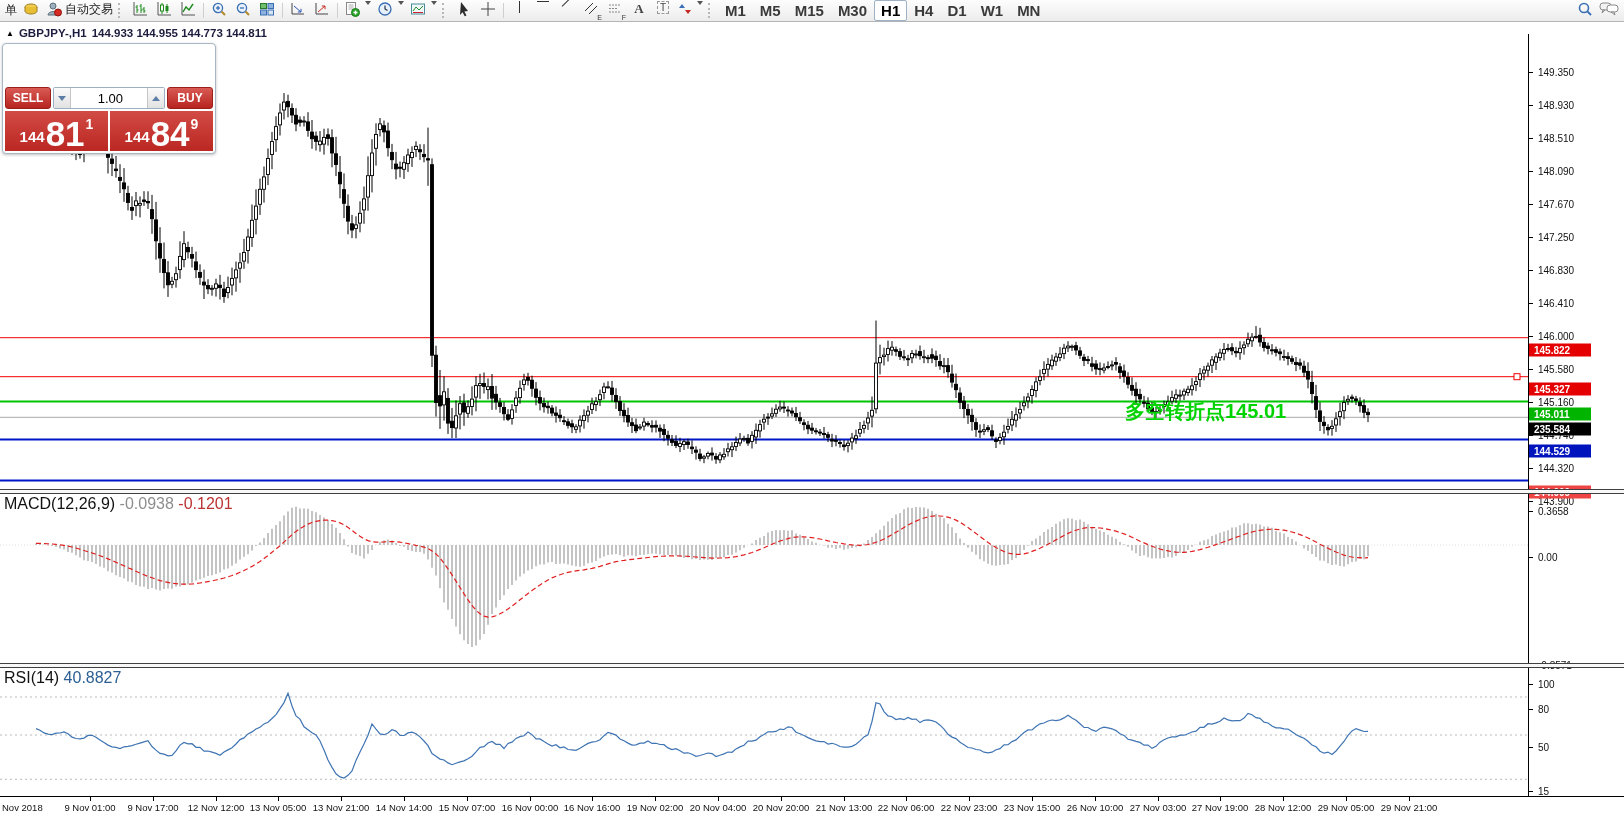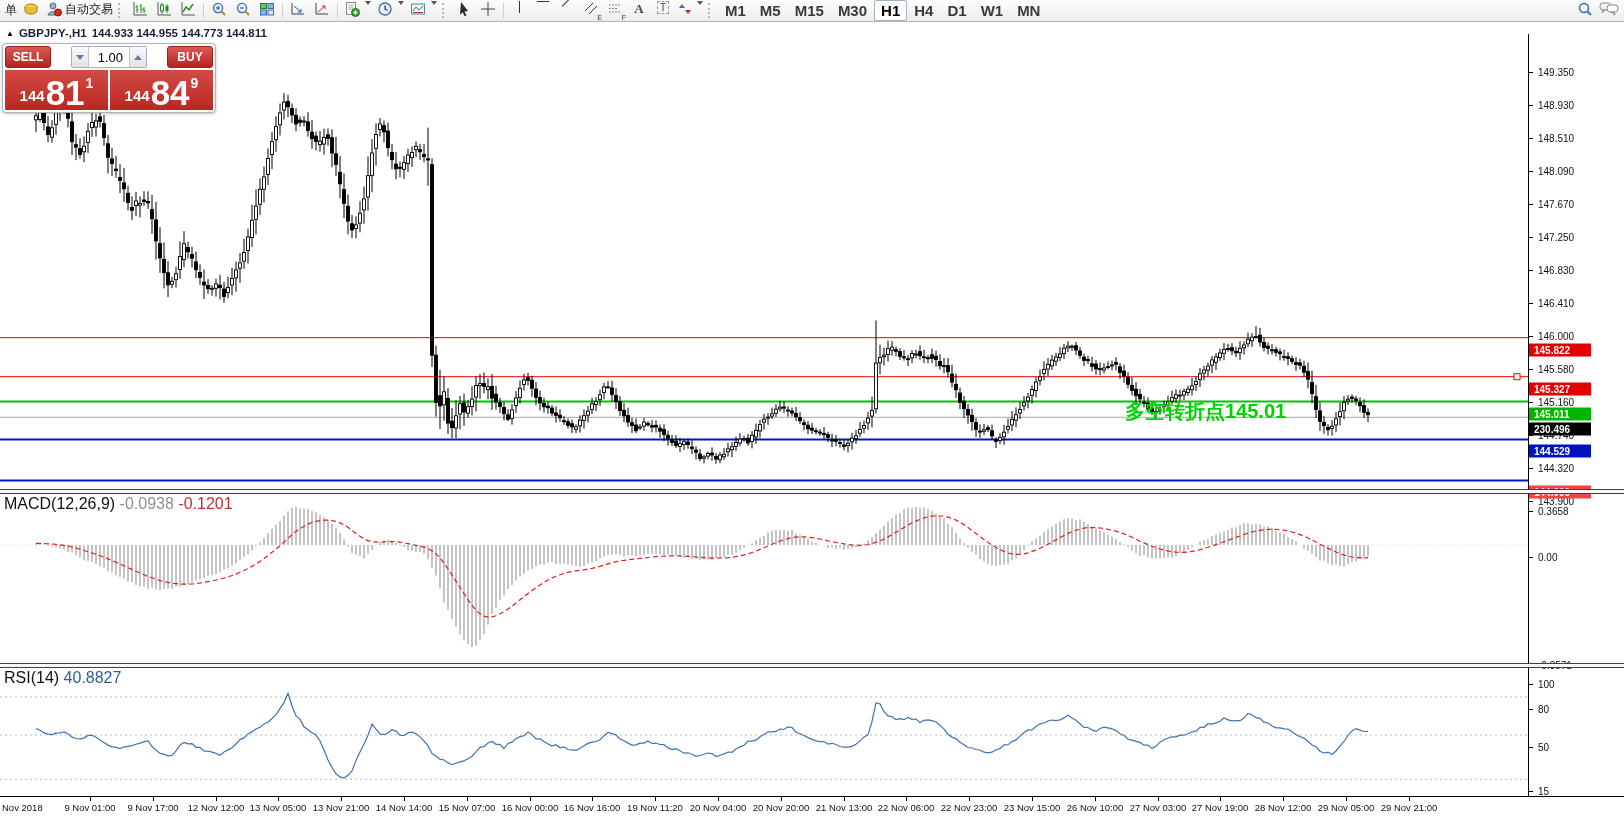--- a/index.html
+++ b/index.html
@@ -41,30 +41,30 @@
   .tlab.first{transform:none;}
   .ttick{position:absolute;top:0;width:1px;height:4px;background:#000;}
   .indlabel{position:absolute;z-index:3;font-size:16px;color:#111;white-space:pre;}
   .ind-v1{color:#8e8e8e;} .ind-v2{color:#b33;} .ind-v3{color:#2b5e93;}
   #annotation{position:absolute;z-index:3;font-weight:bold;font-size:20px;white-space:nowrap;}
   
   #symline{position:absolute;left:6px;top:27px;z-index:6;font-size:11.5px;font-weight:bold;color:#1c1c3e;display:flex;align-items:center;gap:5px;}
   #symline .tri{font-size:8px;color:#000;}
   #qpanel{position:absolute;left:2px;top:43px;width:212px;z-index:6;background:#fff;
     border:1px solid #a8b6c5;border-radius:4px;box-shadow:0 1px 3px rgba(0,0,0,.25);overflow:hidden;}
-  .qp-row{display:flex;gap:20px;padding:2px;height:22px;}
+  .qp-row{display:flex;gap:2px;padding:2px;height:22px;margin-top:41px;}
   .qp-btn{flex:0 0 46px;border-radius:3px;color:#fff;font-weight:bold;font-size:12px;
     display:flex;align-items:center;justify-content:center;
     background:linear-gradient(#d95a54,#b72420);border:1px solid #9c1f1c;box-sizing:border-box;}
   .vol{flex:1;display:flex;background:#fff;border:1px solid #9cb0c2;border-radius:2px;box-sizing:border-box;}
   .spin{width:16px;display:flex;align-items:center;justify-content:center;background:linear-gradient(#fafafa,#e2e2e2);}
   .spin.dn{border-right:1px solid #c5c5c5;} .spin.up{border-left:1px solid #c5c5c5;}
   .arr-up{width:0;height:0;border-left:4px solid transparent;border-right:4px solid transparent;border-bottom:5px solid #5c7ea6;}
   .arr-dn{width:0;height:0;border-left:4px solid transparent;border-right:4px solid transparent;border-top:5px solid #5c7ea6;}
-  .vol-val{flex:1;font-size:13px;display:flex;align-items:center;justify-content:flex-end;padding-right:6px;color:#000;}
+  .vol-val{flex:1;font-size:13px;display:flex;align-items:center;justify-content:flex-end;padding-right:24px;color:#000;}
   .qp-prices{display:flex;gap:2px;padding:0 2px 2px;}
   .price-box{flex:1;height:40px;background:linear-gradient(#d24b45,#bb2722);color:#fff;
     display:flex;align-items:flex-end;justify-content:center;padding-bottom:2px;box-sizing:border-box;}
   .pp-small{font-size:15px;font-weight:bold;margin-bottom:4px;}
   .pp-big{font-size:35px;font-weight:bold;line-height:0.82;margin:0 1px;}
   .pp-sup{font-size:14px;font-weight:bold;margin-bottom:17px;}
 </style>
 </head>
 <body>
 
@@ -1378,21 +1378,21 @@
       <div class="axlab" style="top:650px">100</div>
       <div class="tick" style="top:675px"></div>
       <div class="axlab" style="top:675px">80</div>
       <div class="tick" style="top:713px"></div>
       <div class="axlab" style="top:713px">50</div>
       <div class="tick" style="top:757px"></div>
       <div class="axlab" style="top:757px">15</div>
       <div class="pricebox" style="top:316px;background:#e40000">145.822</div>
       <div class="pricebox" style="top:355px;background:#e40000">145.327</div>
       <div class="pricebox" style="top:380px;background:#00b400">145.011</div>
-      <div class="pricebox" style="top:395px;background:#000000">230.496</div>
+      <div class="pricebox" style="top:395px;background:#000000">235.584</div>
       <div class="pricebox" style="top:417px;background:#0014bE">144.529</div>
       <div class="pricebox" style="top:458px;background:#ef4444">144.009</div>
     </div>
   <div id="time-axis">
       <div class="tlab first" style="left:2px">Nov 2018</div>
       <div class="ttick" style="left:90px"></div>
       <div class="tlab" style="left:90px">9 Nov 01:00</div>
       <div class="ttick" style="left:153px"></div>
       <div class="tlab" style="left:153px">9 Nov 17:00</div>
       <div class="ttick" style="left:216px"></div>
@@ -1403,21 +1403,21 @@
       <div class="tlab" style="left:341px">13 Nov 21:00</div>
       <div class="ttick" style="left:404px"></div>
       <div class="tlab" style="left:404px">14 Nov 14:00</div>
       <div class="ttick" style="left:467px"></div>
       <div class="tlab" style="left:467px">15 Nov 07:00</div>
       <div class="ttick" style="left:530px"></div>
       <div class="tlab" style="left:530px">16 Nov 00:00</div>
       <div class="ttick" style="left:592px"></div>
       <div class="tlab" style="left:592px">16 Nov 16:00</div>
       <div class="ttick" style="left:655px"></div>
-      <div class="tlab" style="left:655px">19 Nov 11:20</div>
+      <div class="tlab" style="left:655px">19 Nov 02:00</div>
       <div class="ttick" style="left:718px"></div>
       <div class="tlab" style="left:718px">20 Nov 04:00</div>
       <div class="ttick" style="left:781px"></div>
       <div class="tlab" style="left:781px">20 Nov 20:00</div>
       <div class="ttick" style="left:844px"></div>
       <div class="tlab" style="left:844px">21 Nov 13:00</div>
       <div class="ttick" style="left:906px"></div>
       <div class="tlab" style="left:906px">22 Nov 06:00</div>
       <div class="ttick" style="left:969px"></div>
       <div class="tlab" style="left:969px">22 Nov 23:00</div>

